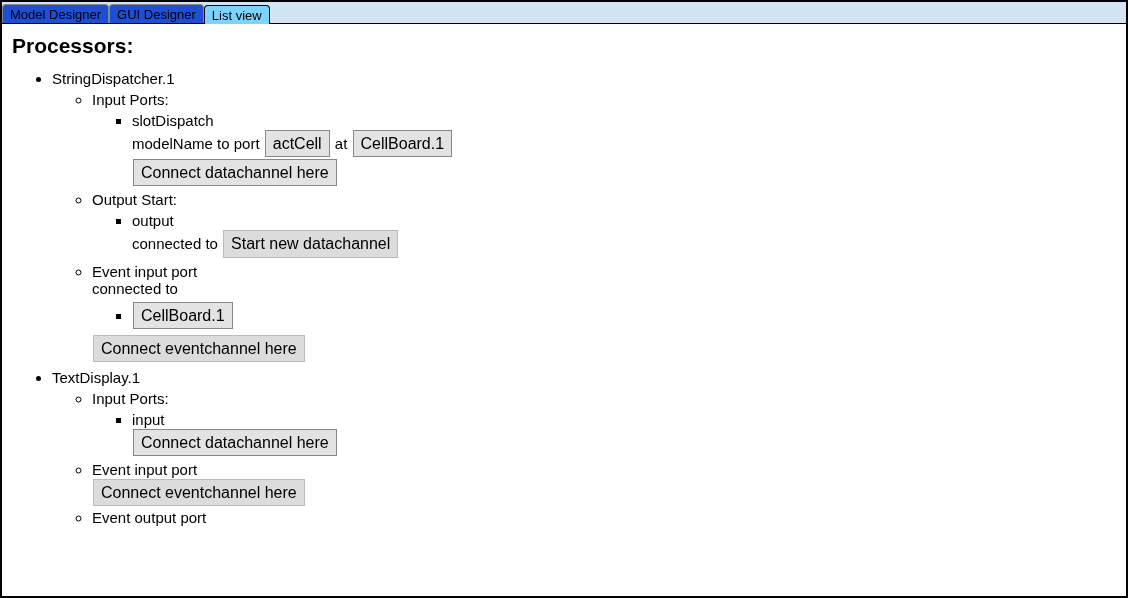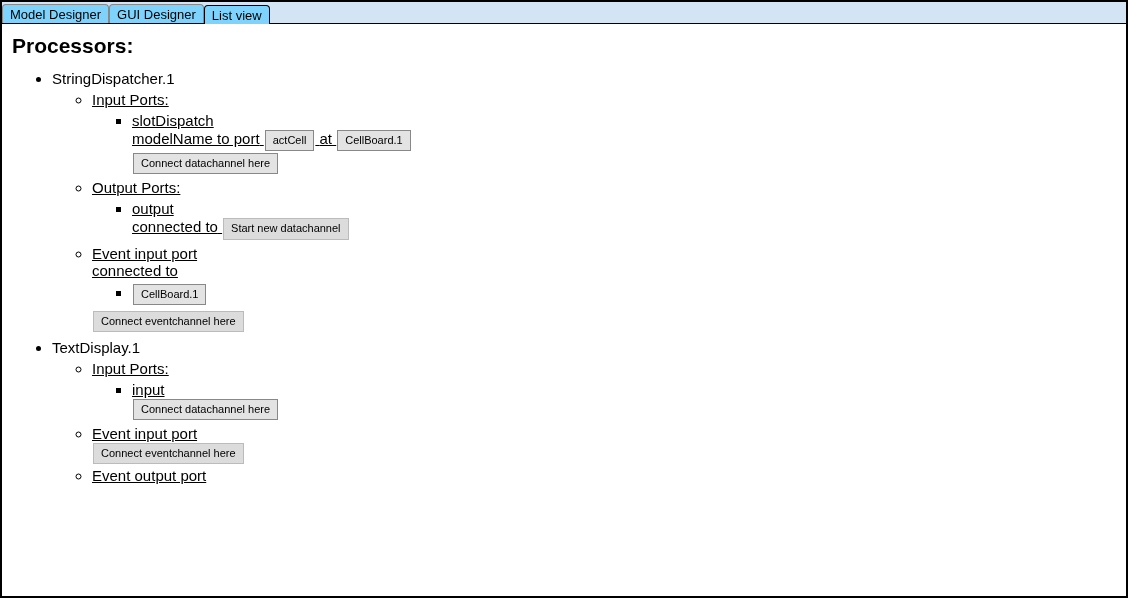--- a/index.html
+++ b/index.html
@@ -23,21 +23,21 @@
       border-bottom: 1px solid #000;
       display: flex;
       align-items: flex-end;
       padding: 0;
       height: 22px;
       font-size: 13px;
     }
     .tab {
       border: 1px solid #888;
       border-bottom: none;
-      background: #7dd3fc;
+      background: #1d4ed8;
       padding: 3px 7px 2px 7px;
       margin-right: 0px;
       border-top-left-radius: 4px;
       border-top-right-radius: 4px;
       position: relative;
       cursor: pointer;
       line-height: 1;
     }
     .tab.active {
       background: #7dd3fc;
@@ -56,29 +56,29 @@
       inset: 0;
       overflow: auto;
       padding: 0 10px 30px 10px;
     }
     h2 {
       font-size: 21px;
       margin: 10px 0 12px 0;
       font-weight: bold;
     }
     ul.disc { list-style-type: disc; padding-left: 40px; margin: 6px 0; }
-    ul.circle { list-style-type: circle; padding-left: 40px; margin: 4px 0; text-decoration: underline; }
+    ul.circle { list-style-type: circle; padding-left: 40px; margin: 4px 0; }
     ul.square { list-style-type: square; padding-left: 40px; margin: 4px 0; }
     li { margin: 2px 0; }
     .btn {
       display: inline-block;
       border: 1px solid #888;
       background: #e3e3e3;
       padding: 3px 7px;
-      font-size: 11px;
+      font-size: 16px;
       font-family: inherit;
       cursor: pointer;
       margin: 1px 1px;
       line-height: 1.2;
     }
     .btn.disabled {
       background: #dcdcdc;
       color: #000000;
       border-color: #bbb;
       cursor: default;
@@ -115,21 +115,21 @@
                   <span>slotDispatch</span><br>
                   <span>modelName to port</span>
                   <button class="btn">actCell</button>
                   <span>at</span>
                   <button class="btn">CellBoard.1</button><br>
                   <button class="btn">Connect datachannel here</button>
                 </li>
               </ul>
             </li>
             <li>
-              <span>Output Ports:</span>
+              <span>Output Start:</span>
               <ul class="square">
                 <li>
                   <span>output</span><br>
                   <span>connected to</span>
                   <button class="btn disabled">Start new datachannel</button>
                 </li>
               </ul>
             </li>
             <li>
               <span>Event input port</span><br>

